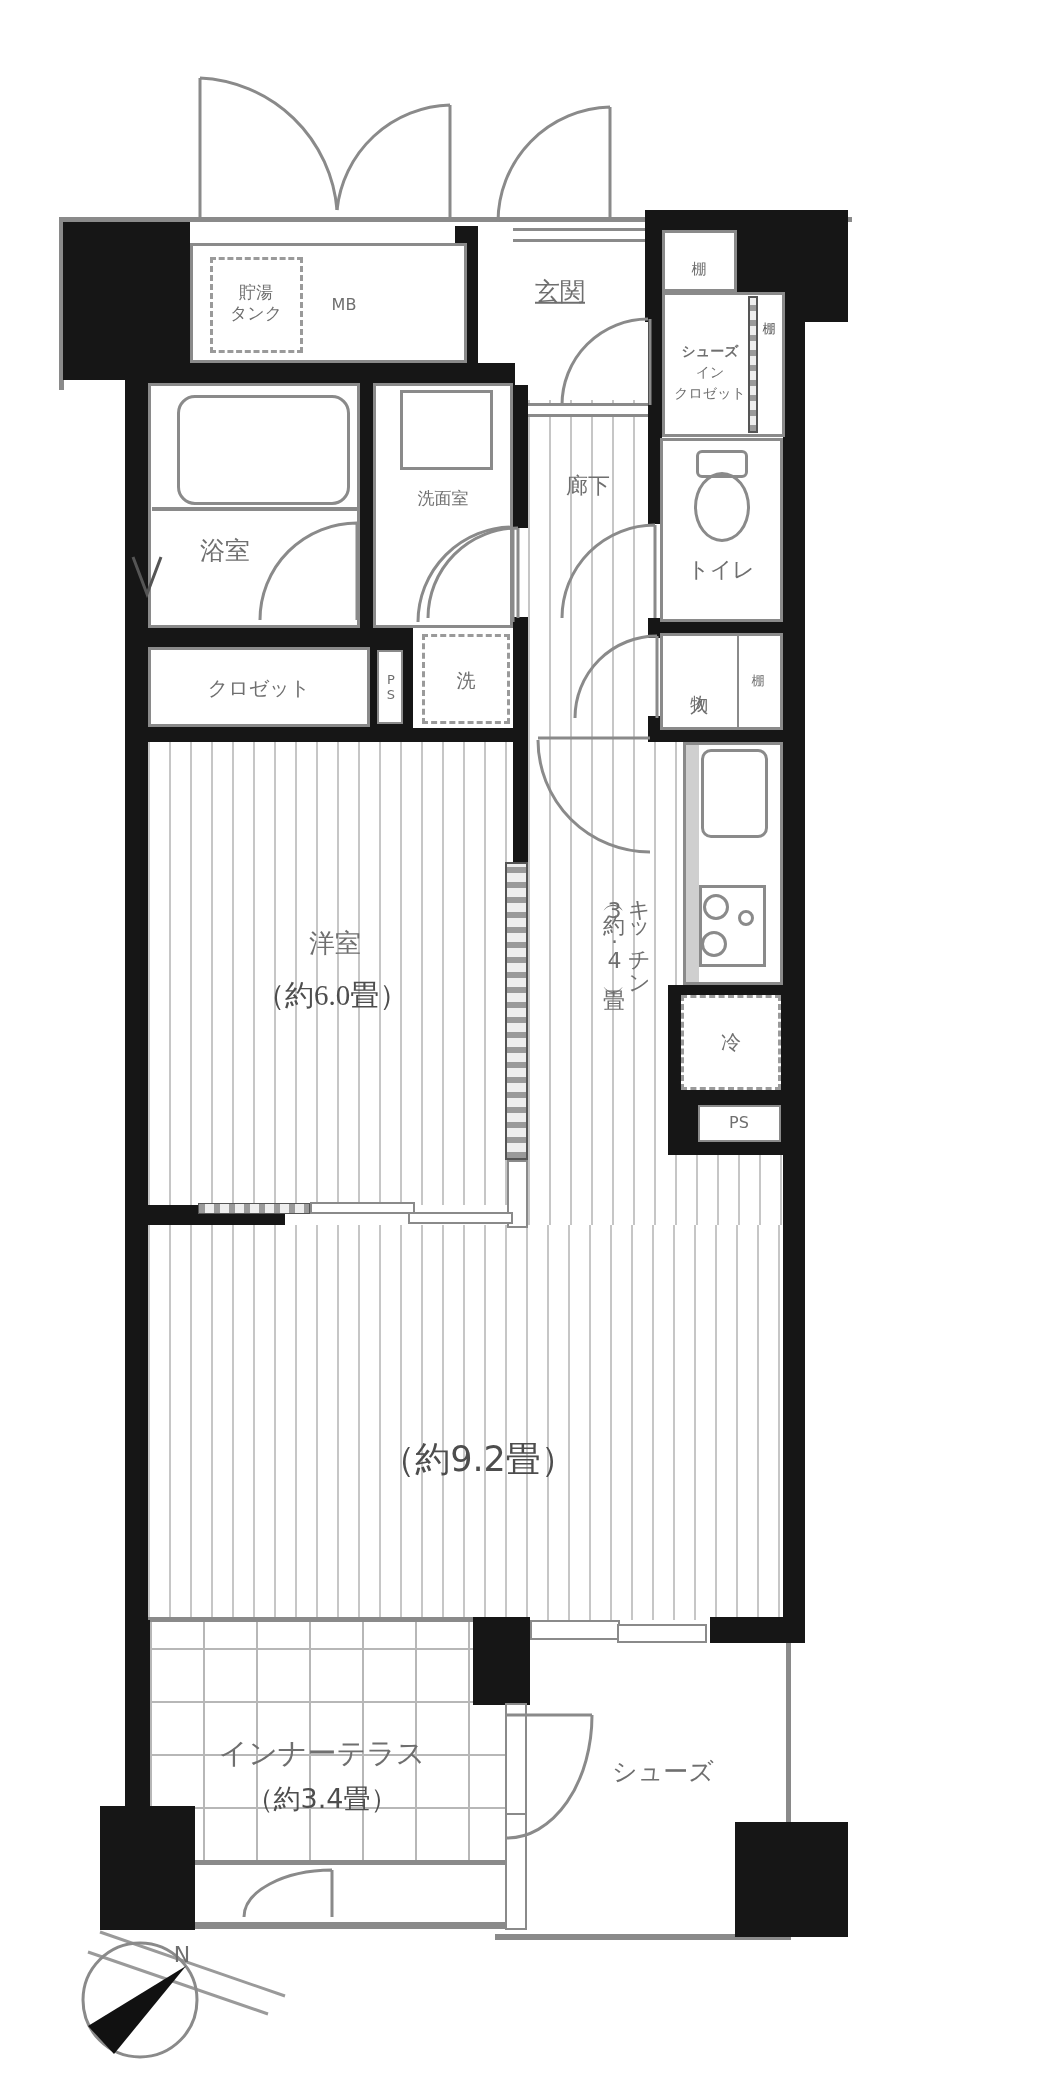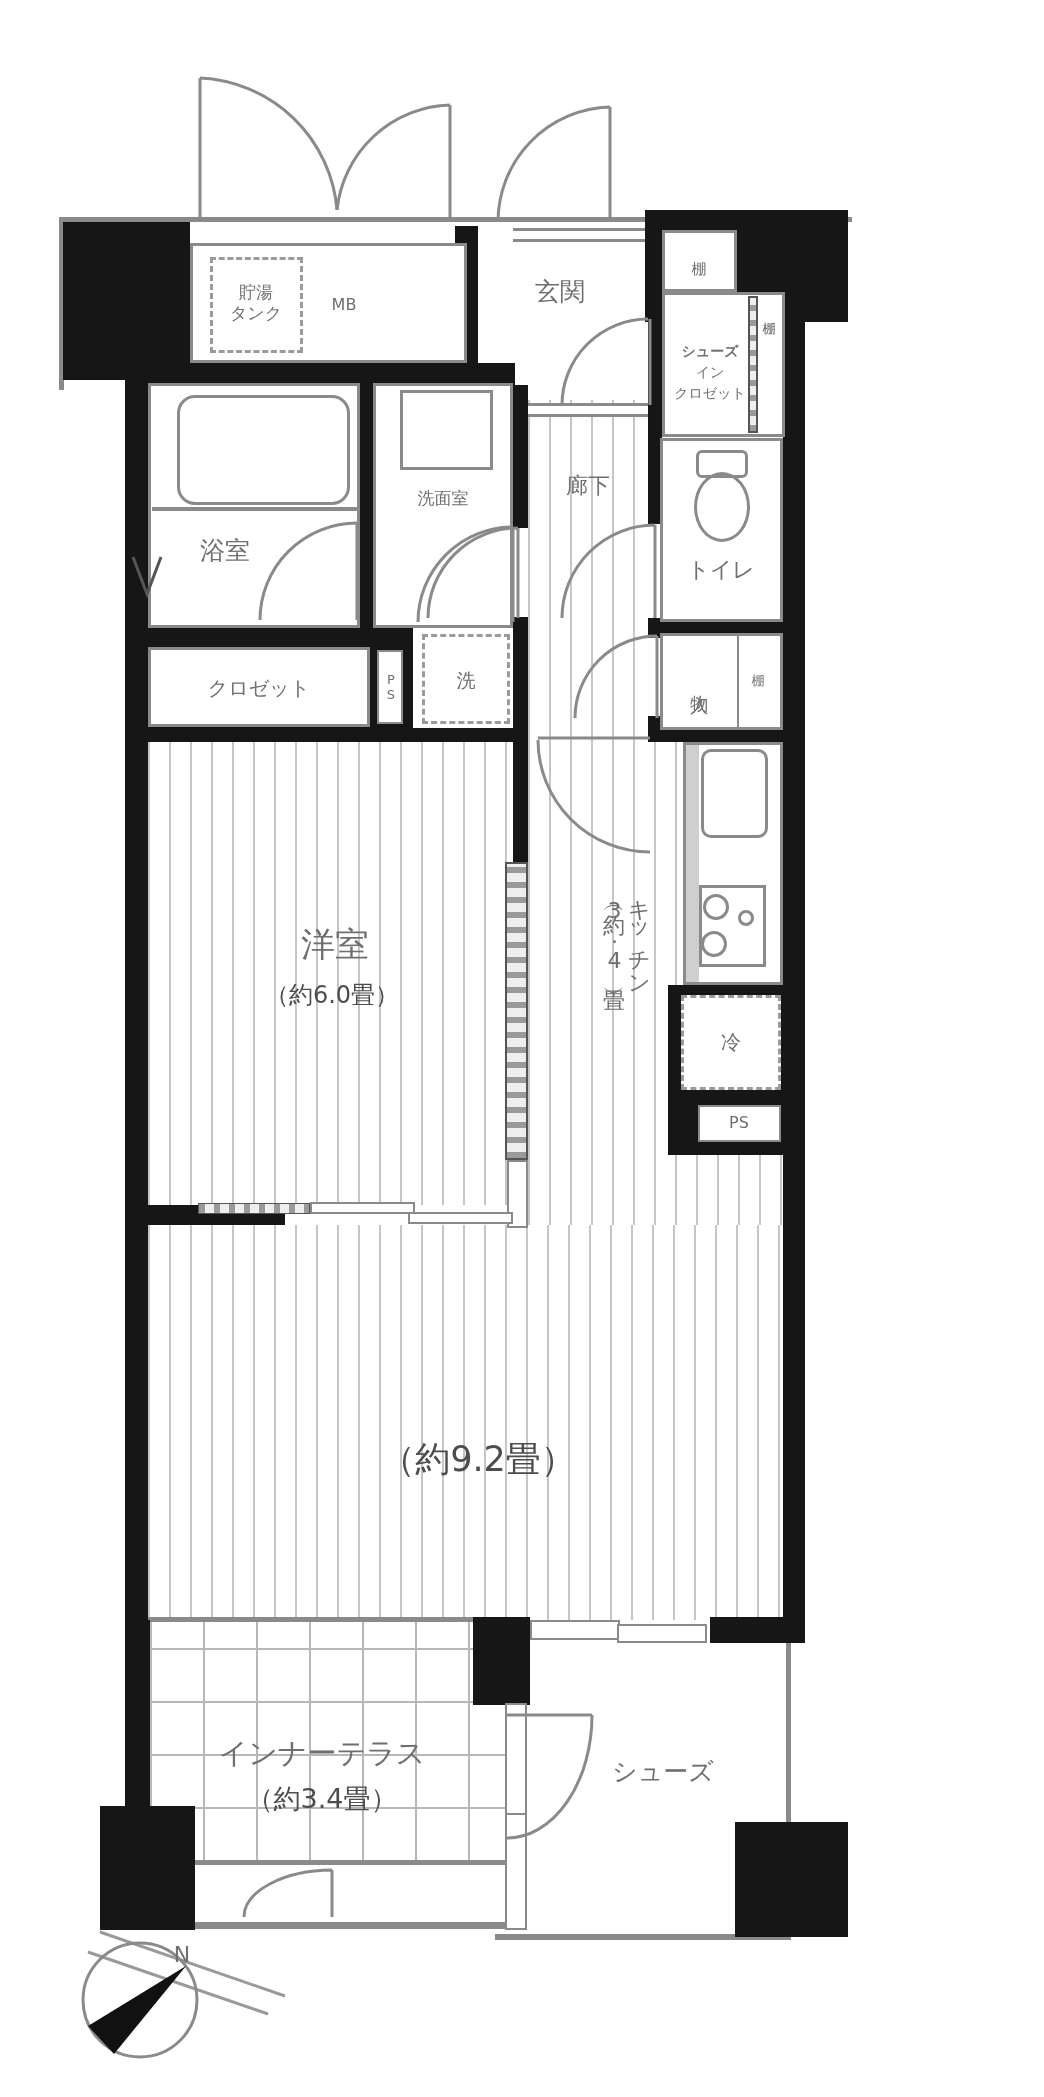--- a/index.html
+++ b/index.html
@@ -138,39 +138,39 @@
     <circle cx="140" cy="2000" r="57" stroke="#8a8a8a" stroke-width="3" fill="none"></circle>
     <polygon points="186,1966 88,2026 114,2054" fill="#111"></polygon>
     <text x="182" y="1962" font-size="22" fill="#6f6f6f" text-anchor="middle">N</text>
   </svg>
 
   <div class="lbl" style="left:256px;top:303px;font-size:17px;line-height:1.25;">
     <span style="display:block;">貯湯</span>
     <span style="display:block;">タンク</span>
   </div>
   <div class="lbl" style="left:344px;top:305px;font-size:16px;">MB</div>
-  <div class="lbl" style="left:560px;top:292px;font-size:25px;">玄関</div>
+  <div class="lbl" style="left:560px;top:292px;font-size:25px;text-decoration:underline;">玄関</div>
   <div class="lbl" style="left:699px;top:270px;font-size:15px;">棚</div>
   <div class="lbl" style="left:710px;top:372px;font-size:14px;line-height:1.5;">
     <span style="display:block;font-weight:bold;">シューズ</span>
     <span style="display:block;">イン</span>
     <span style="display:block;">クロゼット</span>
   </div>
   <div class="lbl" style="left:769px;top:329px;font-size:13px;color:#555;">棚</div>
   <div class="lbl" style="left:225px;top:551px;font-size:25px;">浴室</div>
   <div class="lbl" style="left:443px;top:498px;font-size:17px;">洗面室</div>
   <div class="lbl" style="left:588px;top:486px;font-size:22px;">廊下</div>
   <div class="lbl" style="left:721px;top:570px;font-size:22px;">トイレ</div>
   <div class="lbl" style="left:259px;top:688px;font-size:20px;">クロゼット</div>
   <div class="lbl vtext" style="left:390px;top:687px;font-size:13px;">PS</div>
   <div class="lbl" style="left:466px;top:680px;font-size:19px;">洗</div>
   <div class="lbl vtext" style="left:699px;top:681px;font-size:18px;">物入</div>
   <div class="lbl" style="left:758px;top:681px;font-size:13px;">棚</div>
-  <div class="lbl" style="left:335px;top:944px;font-size:34px;">洋室</div>
-  <div class="lbl sz" style="left:332px;top:996px;font-size:24px;">（約6.0畳）</div>
+  <div class="lbl" style="left:335px;top:944px;font-size:26px;">洋室</div>
+  <div class="lbl sz" style="left:332px;top:996px;font-size:29px;font-family:Liberation Serif, serif;">（約6.0畳）</div>
   <div class="lbl vtext" style="left:627px;top:935px;font-size:22px;">キッチン
 （約3.4畳）</div>
   <div class="lbl" style="left:731px;top:1042px;font-size:20px;">冷</div>
   <div class="lbl" style="left:739px;top:1123px;font-size:16px;">PS</div>
   <div class="lbl sz" style="left:478px;top:1460px;font-size:35px;">（約9.2畳）</div>
   <div class="lbl" style="left:322px;top:1754px;font-size:29px;">インナーテラス</div>
   <div class="lbl sz" style="left:322px;top:1799px;font-size:27px;">（約3.4畳）</div>
   <div class="lbl" style="left:663px;top:1772px;font-size:25px;">シューズ</div>
 
 </div>

